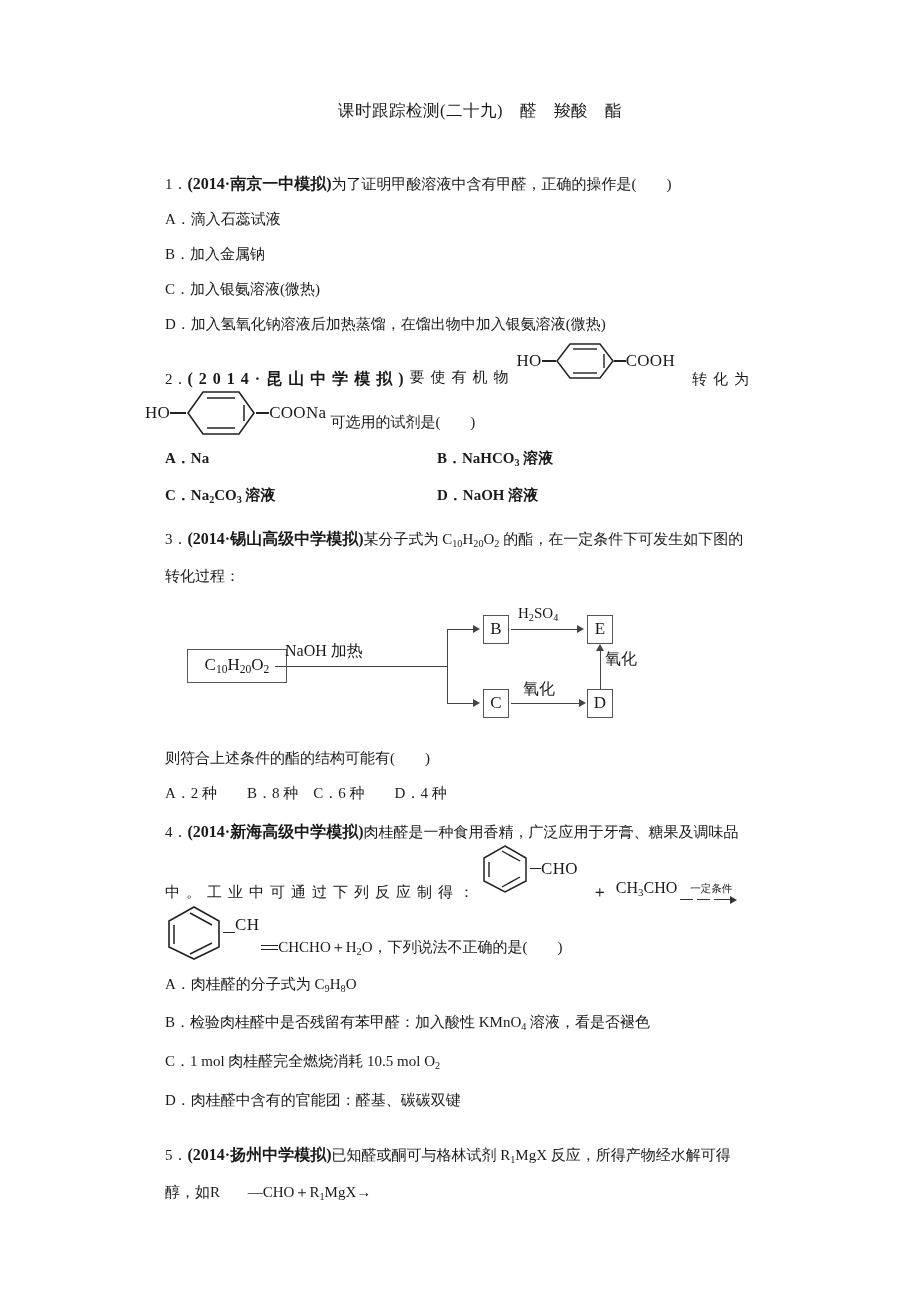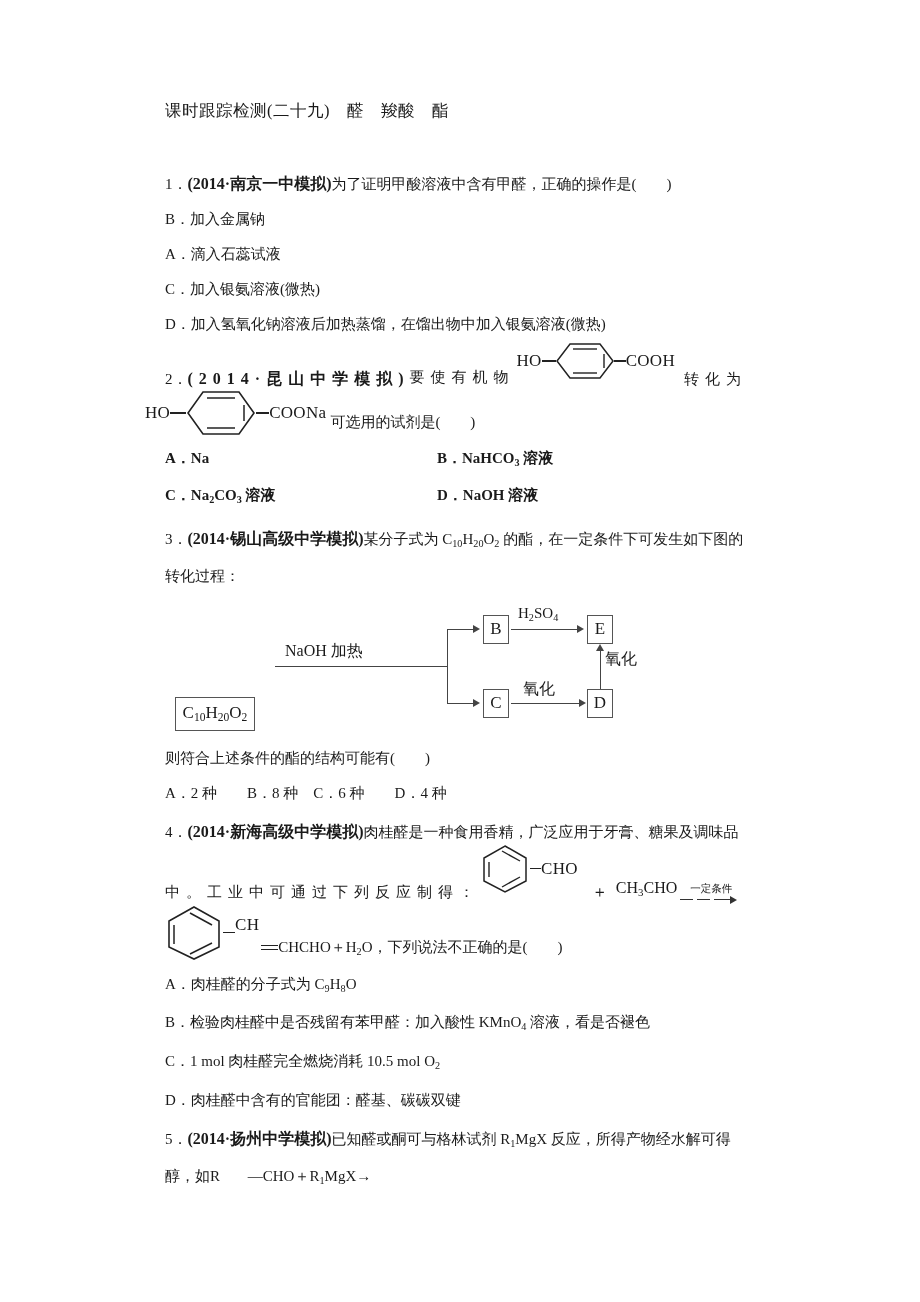--- a/index.html
+++ b/index.html
@@ -22,21 +22,21 @@
     padding: 0;
   }
   .content {
     position: absolute;
     left: 165px;
     top: 100px;
     width: 630px;
   }
 
   .doc-title {
-    text-align: left;
+    text-align: center;
     font-size: 16.5px;
     letter-spacing: 0.5px;
     margin: 0 0 44px 0;
     white-space: pre;
   }
 
   .q-block { margin-bottom: 0; }
 
   .line {
     font-size: 15px;
@@ -206,22 +206,22 @@
 
 <div class="page">
   <div class="content">
 
     <div class="doc-title">课时跟踪检测(二十九)　醛　羧酸　酯</div>
 
     <div class="q-block">
       <div class="line">
         <span>1．</span><span class="src">(2014·南京一中模拟)</span><span>为了证明甲酸溶液中含有甲醛，正确的操作是(　　)</span>
       </div>
+      <div class="line-opt">A．滴入石蕊试液</div>
       <div class="line-opt">B．加入金属钠</div>
-      <div class="line-opt">A．滴入石蕊试液</div>
       <div class="line-opt">C．加入银氨溶液(微热)</div>
       <div class="line-opt">D．加入氢氧化钠溶液后加热蒸馏，在馏出物中加入银氨溶液(微热)</div>
     </div>
 
     <div class="q-block" style="margin-top:14px;">
       <div class="q2-row1">
         <span style="white-space:nowrap;">2．</span>
         <span class="src q2-spread" style="white-space:nowrap;">(2014·昆山中学模拟)</span>
         <span class="q2-spread" style="white-space:nowrap;font-family:Liberation Mono, monospace;">要使有机物</span>
 
@@ -233,21 +233,21 @@
               <polygon points="14,2 44,2 57,19 44,36 14,36 1,19" fill="none" stroke="#222" stroke-width="1.5"></polygon>
               <line x1="17" y1="7" x2="41" y2="7" stroke="#222" stroke-width="1.4"></line>
               <line x1="17" y1="31" x2="41" y2="31" stroke="#222" stroke-width="1.4"></line>
               <line x1="48" y1="12" x2="48" y2="26" stroke="#222" stroke-width="1.4"></line>
             </svg>
           </span>
           <span class="bond" style="width:12px;"></span>
           <span>COOH</span>
         </span>
 
-        <span class="q2-spread" style="white-space:nowrap; margin-left:7px;">转化为</span>
+        <span class="q2-spread" style="white-space:nowrap; margin-left:15px;">转化为</span>
       </div>
 
       <div class="q2-row2">
 
         <span class="struct">
           <span>HO</span>
           <span class="bond" style="width:16px;"></span>
           <span class="ring">
             <svg width="70" height="46" viewBox="0 0 70 46">
               <polygon points="17,2 53,2 68,23 53,44 17,44 2,23" fill="none" stroke="#222" stroke-width="1.6"></polygon>
@@ -273,21 +273,21 @@
     </div>
 
     <div class="q-block" style="margin-top:6px;">
       <div class="line" style="line-height:33px;">
         <span>3．</span><span class="src">(2014·锡山高级中学模拟)</span>某分子式为 C<sub>10</sub>H<sub>20</sub>O<sub>2</sub> 的酯，在一定条件下可发生如下图的
       </div>
       <div class="line" style="line-height:33px;">转化过程：</div>
 
       <div class="scheme">
 
-        <div class="bx" style="left:0px; top:42px; width:80px; height:34px;margin-top:48px;">
+        <div class="bx" style="left:12px; top:42px; width:100px; height:34px;">
           <span>C<sub>10</sub>H<sub>20</sub>O<sub>2</sub></span>
         </div>
 
         <div class="hline" style="left:100px; top:59px; width:172px;"></div>
         <div class="lbl" style="left:110px; top:34px;">NaOH 加热</div>
 
         <div class="vline" style="left:272px; top:22px; height:75px;"></div>
 
         <div class="hline" style="left:272px; top:22px; width:28px;"></div>
         <div class="arrowR" style="left:298px; top:18px;"></div>
@@ -373,21 +373,21 @@
           <span class="dbond"></span>CHCHO＋H<sub>2</sub>O，下列说法不正确的是(　　)
         </span>
       </div>
 
       <div class="line-opt" style="margin-top:6px;">A．肉桂醛的分子式为 C<sub>9</sub>H<sub>8</sub>O</div>
       <div class="line-opt">B．检验肉桂醛中是否残留有苯甲醛：加入酸性 KMnO<sub>4</sub> 溶液，看是否褪色</div>
       <div class="line-opt">C．1 mol 肉桂醛完全燃烧消耗 10.5 mol O<sub>2</sub></div>
       <div class="line-opt">D．肉桂醛中含有的官能团：醛基、碳碳双键</div>
     </div>
 
-    <div class="q-block" style="margin-top:4px;">
+    <div class="q-block" style="margin-top:20px;">
       <div class="line" style="line-height:33px;">
         <span>5．</span><span class="src">(2014·扬州中学模拟)</span>已知醛或酮可与格林试剂 R<sub>1</sub>MgX 反应，所得产物经水解可得
       </div>
       <div class="line" style="line-height:33px;">
         <span>醇，如R</span>
         <span style="display:inline-block; width:24px;"></span><span>—CHO＋R<sub>1</sub>MgX→</span>
       </div>
     </div>
 
   </div>

